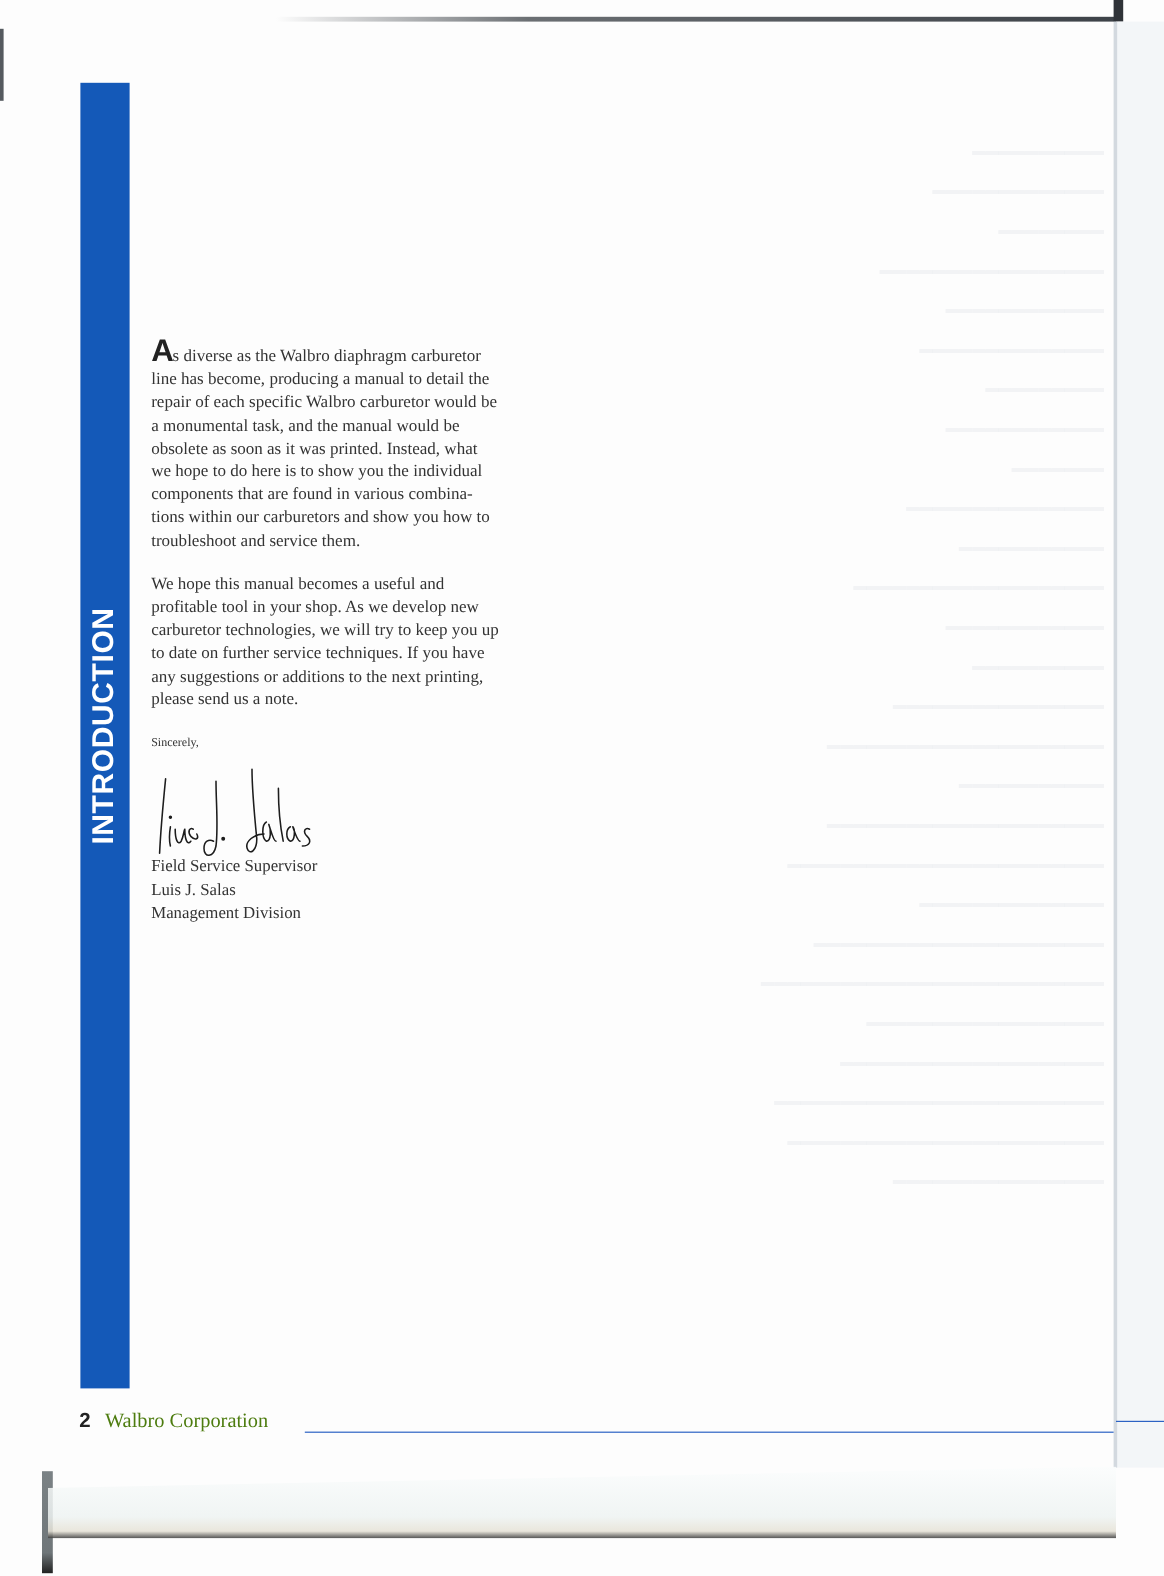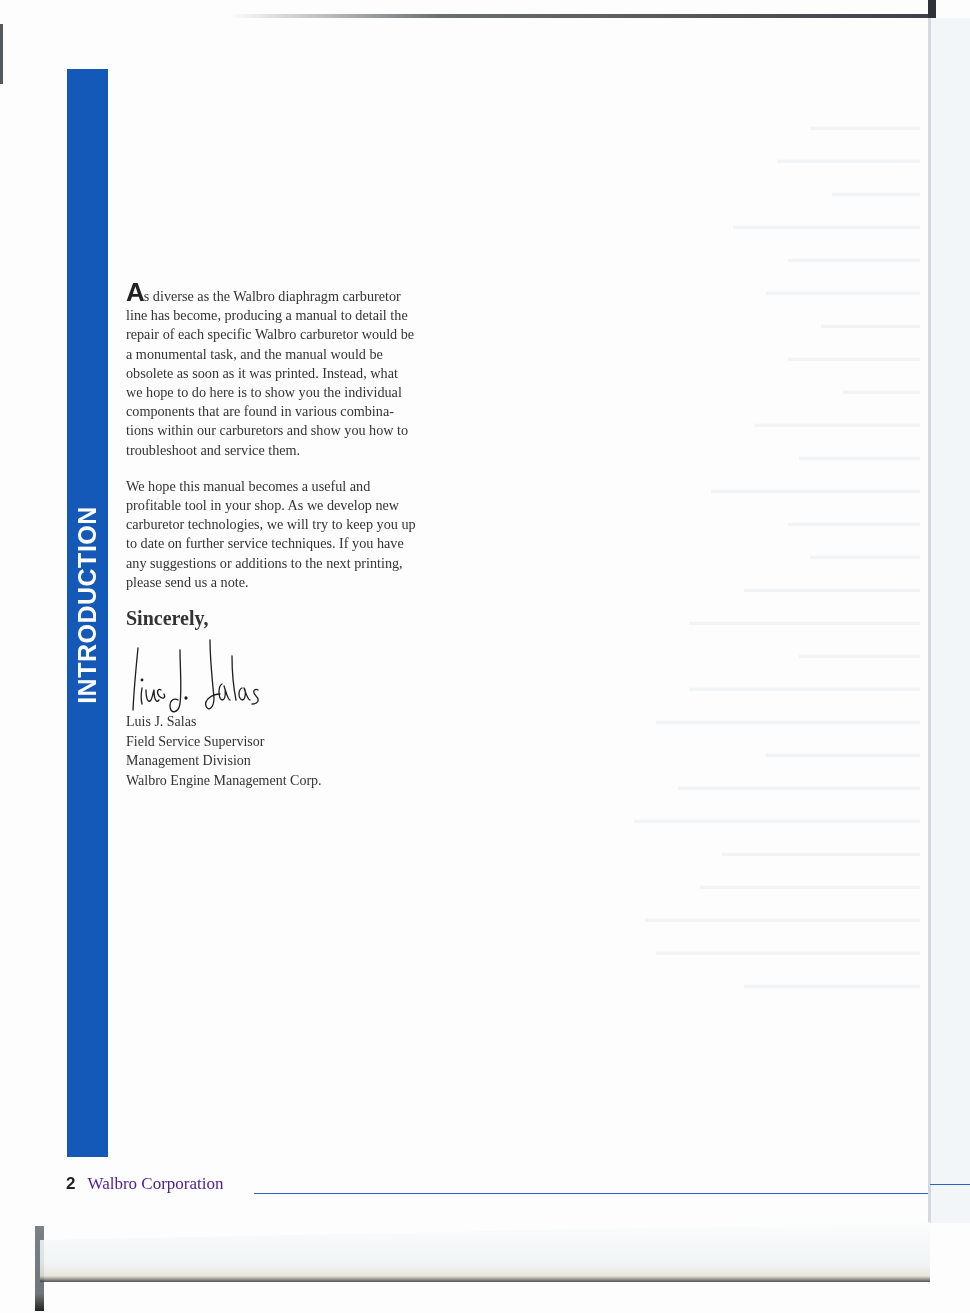--- a/index.html
+++ b/index.html
@@ -95,23 +95,23 @@
     }
     .drop-cap {
       font-family: "Liberation Sans", "DejaVu Sans", sans-serif;
       font-weight: bold;
       font-size: 26px;
       line-height: 19px;
       color: #222;
       letter-spacing: -1px;
     }
     .closing {
-      font-weight: bold;
+      font-weight: normal;
       margin-top: 10px;
-      font-size: 20px;
+      font-size: 10px;
     }
     .signature {
       position: relative;
       width: 150px;
       height: 88px;
       margin: 0 0 -4px 2px;
     }
     .signer {
       font-size: 14px;
       line-height: 19.5px;
@@ -127,21 +127,21 @@
     }
     .page-number {
       font-family: "Liberation Sans", "DejaVu Sans", sans-serif;
       font-weight: bold;
       font-size: 17px;
       color: #222;
       margin-right: 12px;
     }
     .footer-title {
       font-size: 17px;
-      color: #4c1d95;
+      color: #4d7c0f;
     }
     .footer-rule {
       position: absolute;
       left: 254px; top: 1193px;
       width: 674px; height: 1px;
       background: #2b62c4;
     }
     .footer-rule-right {
       position: absolute;
       left: 930px; top: 1184px;
@@ -213,24 +213,23 @@
 
       <path d="M82 12 C 82 30, 84 50, 86 70 C 86 80, 80 84, 78 78 C 76 72, 84 66, 92 66"></path>
       <path d="M94 56 C 90 58, 90 70, 94 72 C 98 72, 98 62, 96 58 C 98 64, 100 72, 102 72"></path>
       <path d="M104 28 C 104 46, 106 62, 108 72"></path>
       <path d="M114 60 C 110 62, 110 70, 114 72 C 118 72, 118 62, 116 60 C 118 66, 120 72, 122 72"></path>
       <path d="M130 62 C 126 60, 124 64, 128 68 C 132 72, 130 76, 124 76"></path>
     </svg>
   </div>
 
   <div class="signer">
+    <div>Field Service Supervisor</div>
     <div>Luis J. Salas</div>
-    <div>Field Service Supervisor</div>
     <div>Management Division</div>
-    <div>Walbro Engine Management Corp.</div>
   </div>
 </div>
 
 <div class="footer">
   <span class="page-number">2</span>
   <span class="footer-title">Walbro Corporation</span>
 </div>
 <div class="footer-rule"></div>
 <div class="footer-rule-right"></div>
 

